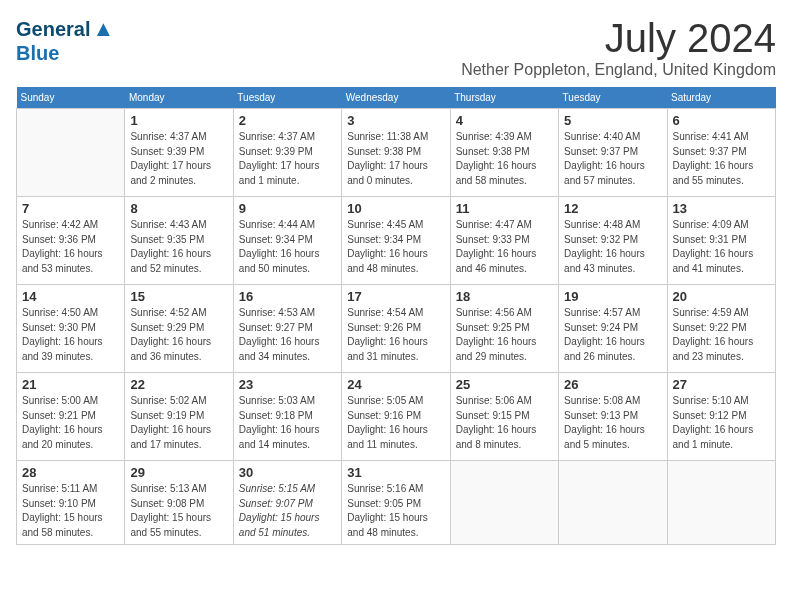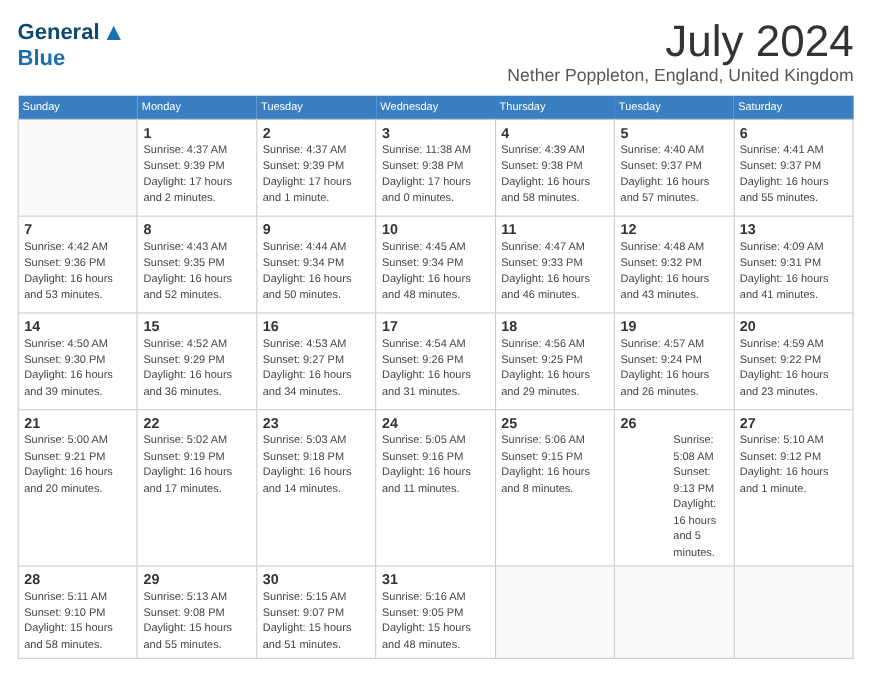--- a/index.html
+++ b/index.html
@@ -298,21 +298,21 @@
         </td>
         <td>
           <div class="day-number">25</div>
           <div class="day-info" style="white-space: pre-line;">Sunrise: 5:06 AM
 Sunset: 9:15 PM
 Daylight: 16 hours
 and 8 minutes.</div>
         </td>
         <td>
           <div class="day-number">26</div>
-          <div class="day-info" style="white-space: pre-line; margin-left: 48px;">Sunrise: 5:08 AM
+          <div class="day-info" style="white-space: pre-line;">Sunrise: 5:08 AM
 Sunset: 9:13 PM
 Daylight: 16 hours
 and 5 minutes.</div>
         </td>
         <td>
           <div class="day-number">27</div>
           <div class="day-info" style="white-space: pre-line;">Sunrise: 5:10 AM
 Sunset: 9:12 PM
 Daylight: 16 hours
 and 1 minute.</div>
@@ -328,21 +328,21 @@
         </td>
         <td>
           <div class="day-number">29</div>
           <div class="day-info" style="white-space: pre-line;">Sunrise: 5:13 AM
 Sunset: 9:08 PM
 Daylight: 15 hours
 and 55 minutes.</div>
         </td>
         <td>
           <div class="day-number">30</div>
-          <div class="day-info" style="white-space: pre-line;">Sunrise: 5:15 AM
+          <div class="day-info" style="white-space: pre-line; font-style: italic;">Sunrise: 5:15 AM
 Sunset: 9:07 PM
 Daylight: 15 hours
 and 51 minutes.</div>
         </td>
         <td>
           <div class="day-number">31</div>
           <div class="day-info" style="white-space: pre-line;">Sunrise: 5:16 AM
 Sunset: 9:05 PM
 Daylight: 15 hours
 and 48 minutes.</div>

